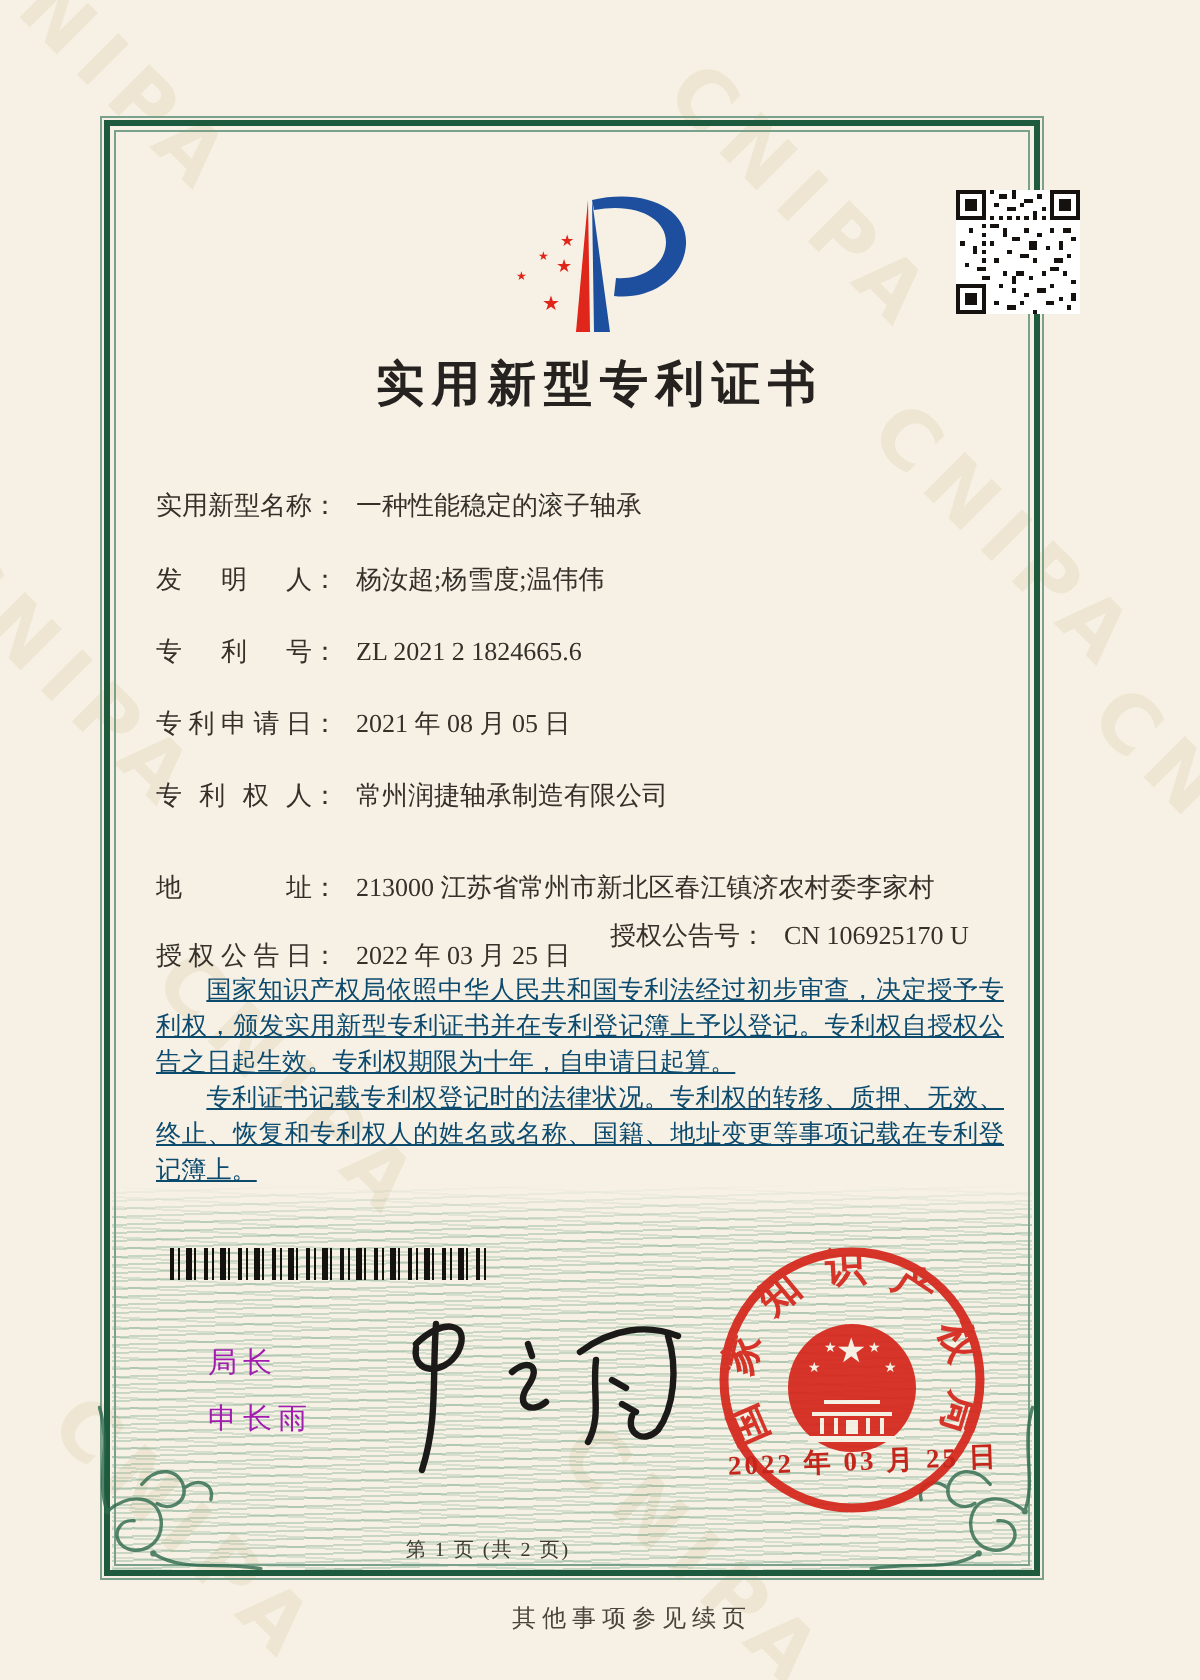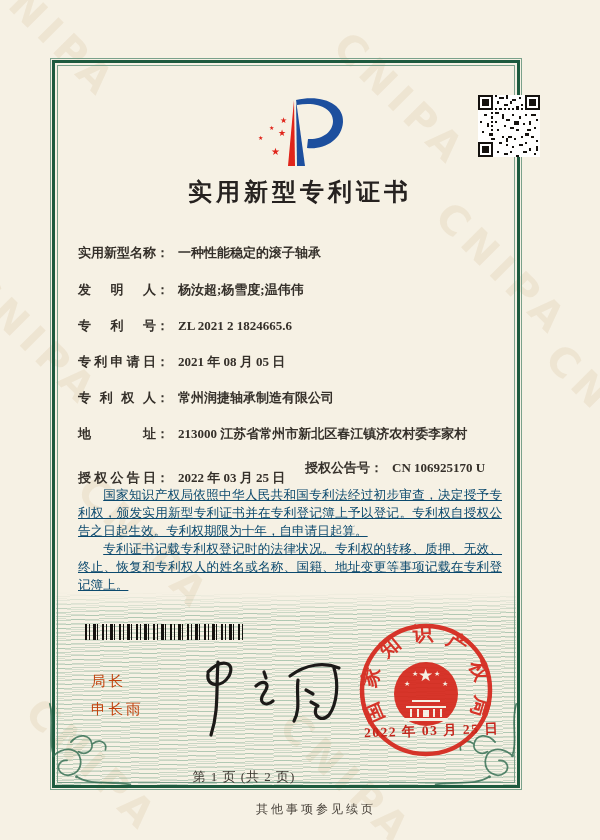--- a/index.html
+++ b/index.html
@@ -22,35 +22,35 @@
   .frame .l2{position:absolute;inset:2px;border:3px solid #1d5a3e;}
   .frame .l3{position:absolute;inset:7px;border:1px solid #7aa18b;}
   .corner{position:absolute;z-index:3;}
   
   .numline{position:absolute;left:78px;top:93px;font-size:13px;letter-spacing:2px;z-index:4;}
   .logo{position:absolute;left:252px;top:92px;z-index:4;}
   .qr{position:absolute;left:478px;top:95px;z-index:4;}
   .title{position:absolute;left:60px;top:176px;width:480px;text-align:center;font-size:24px;
          font-weight:bold;letter-spacing:4px;color:#262220;z-index:4;}
   .fields{position:absolute;left:78px;top:0;width:430px;z-index:4;font-size:13px;}
-  .frow{position:absolute;left:0;white-space:nowrap;font-weight:bold;}
+  .frow{position:absolute;left:0;white-space:nowrap;}
   .flabel{display:inline-block;width:78px;text-align:justify;text-align-last:justify;text-justify:inter-character;}
   .fval{margin-left:9px;}
   .paras{position:absolute;left:78px;top:486px;width:424px;z-index:4;}
   .paras p{margin:0;font-size:12.6px;line-height:18px;text-align:justify;text-indent:2em;color:#0c4a6e;text-decoration:underline;}
   .barcode{position:absolute;left:85px;top:624px;width:158px;height:16px;z-index:4;
       background:repeating-linear-gradient(90deg,#14110e 0 2px,transparent 2px 4px,#14110e 4px 5px,
       transparent 5px 8px,#14110e 8px 11px,transparent 11px 12px,#14110e 12px 13px,transparent 13px 17px);}
-  .director{position:absolute;left:91px;z-index:4;font-family:Liberation Mono, monospace;
-      font-size:14.5px;letter-spacing:3px;color:#c2410c;font-weight:500;}
+  .director{position:absolute;left:104px;z-index:4;font-family:Liberation Mono, monospace;
+      font-size:14.5px;letter-spacing:3px;color:#a21caf;font-weight:500;}
   .sig{position:absolute;left:178px;top:650px;z-index:4;}
   .seal{position:absolute;left:356px;top:620px;z-index:5;opacity:.93;}
   .sealdate{position:absolute;left:364px;top:722px;z-index:6;color:#c4261c;font-size:13.5px;
       font-weight:bold;letter-spacing:1.5px;transform:rotate(-2deg);white-space:nowrap;}
-  .pagefoot{position:absolute;left:50px;top:768px;width:388px;text-align:center;font-size:13px;
+  .pagefoot{position:absolute;left:50px;top:768px;width:388px;text-align:center;font-size:10px;
       letter-spacing:1px;color:#3d3831;z-index:4;}
   .note{position:absolute;left:0;top:801px;width:600px;text-align:center;font-size:12px;
       letter-spacing:3px;color:#4a443c;z-index:4;margin-left:16px;}
 </style>
 </head>
 <body>
 
 <div class="page">
 
   <span class="wm" style="left:-34px;top:8px;">CNIPA</span>
@@ -142,21 +142,21 @@
     </div>
     <div class="frow" style="top:317px">
       <span class="flabel">专利号</span><span>：</span><span class="fval">ZL 2021 2 1824665.6</span>
     </div>
     <div class="frow" style="top:353px">
       <span class="flabel">专利申请日</span><span>：</span><span class="fval">2021 年 08 月 05 日</span>
     </div>
     <div class="frow" style="top:389px">
       <span class="flabel">专利权人</span><span>：</span><span class="fval">常州润捷轴承制造有限公司</span>
     </div>
-    <div class="frow" style="top:425px">
+    <div class="frow" style="top:435px">
       <span class="flabel">地址</span><span>：</span><span class="fval">213000 江苏省常州市新北区春江镇济农村委李家村</span>
     </div>
     <div class="frow" style="top:469px">
       <span class="flabel">授权公告日</span><span>：</span><span class="fval">2022 年 03 月 25 日</span>
     </div>
     <div class="frow" style="top:459px;left:227px">
       <span>授权公告号</span><span>：</span><span class="fval">CN 106925170 U</span>
     </div>
   </div>
 

